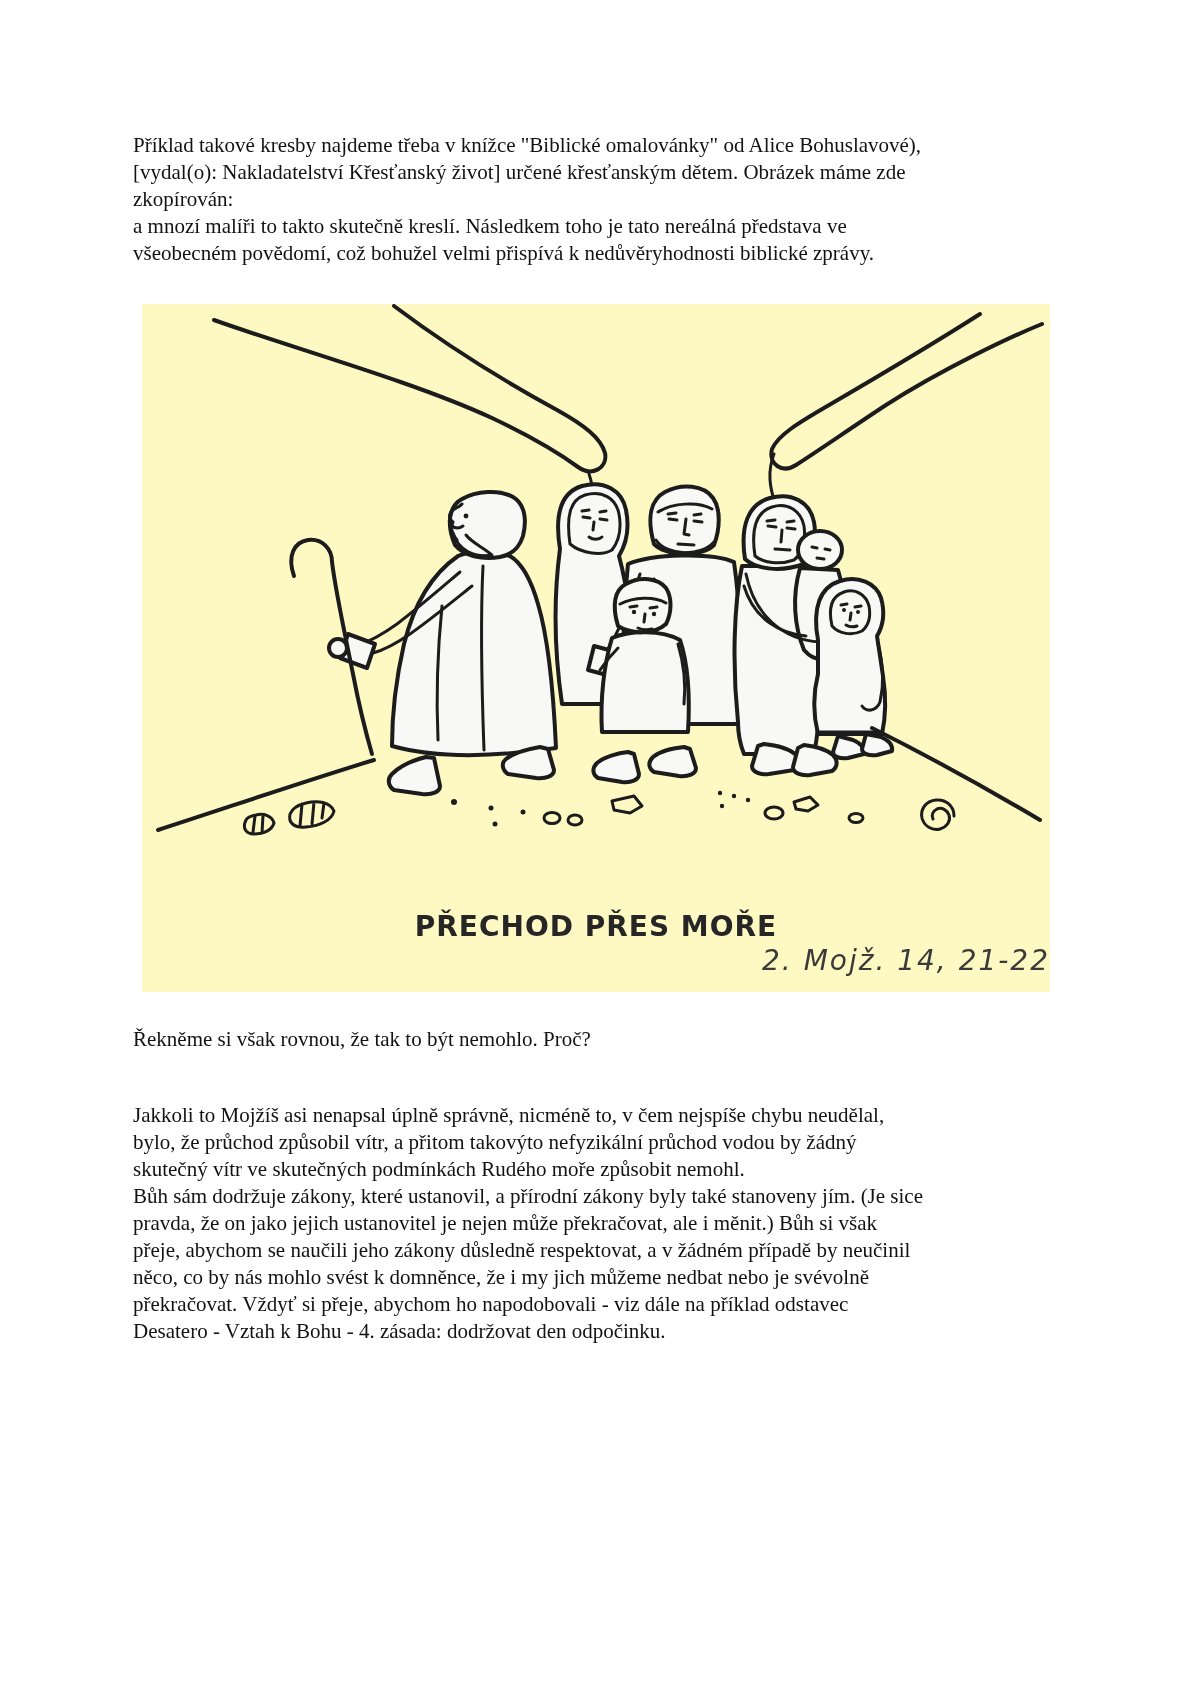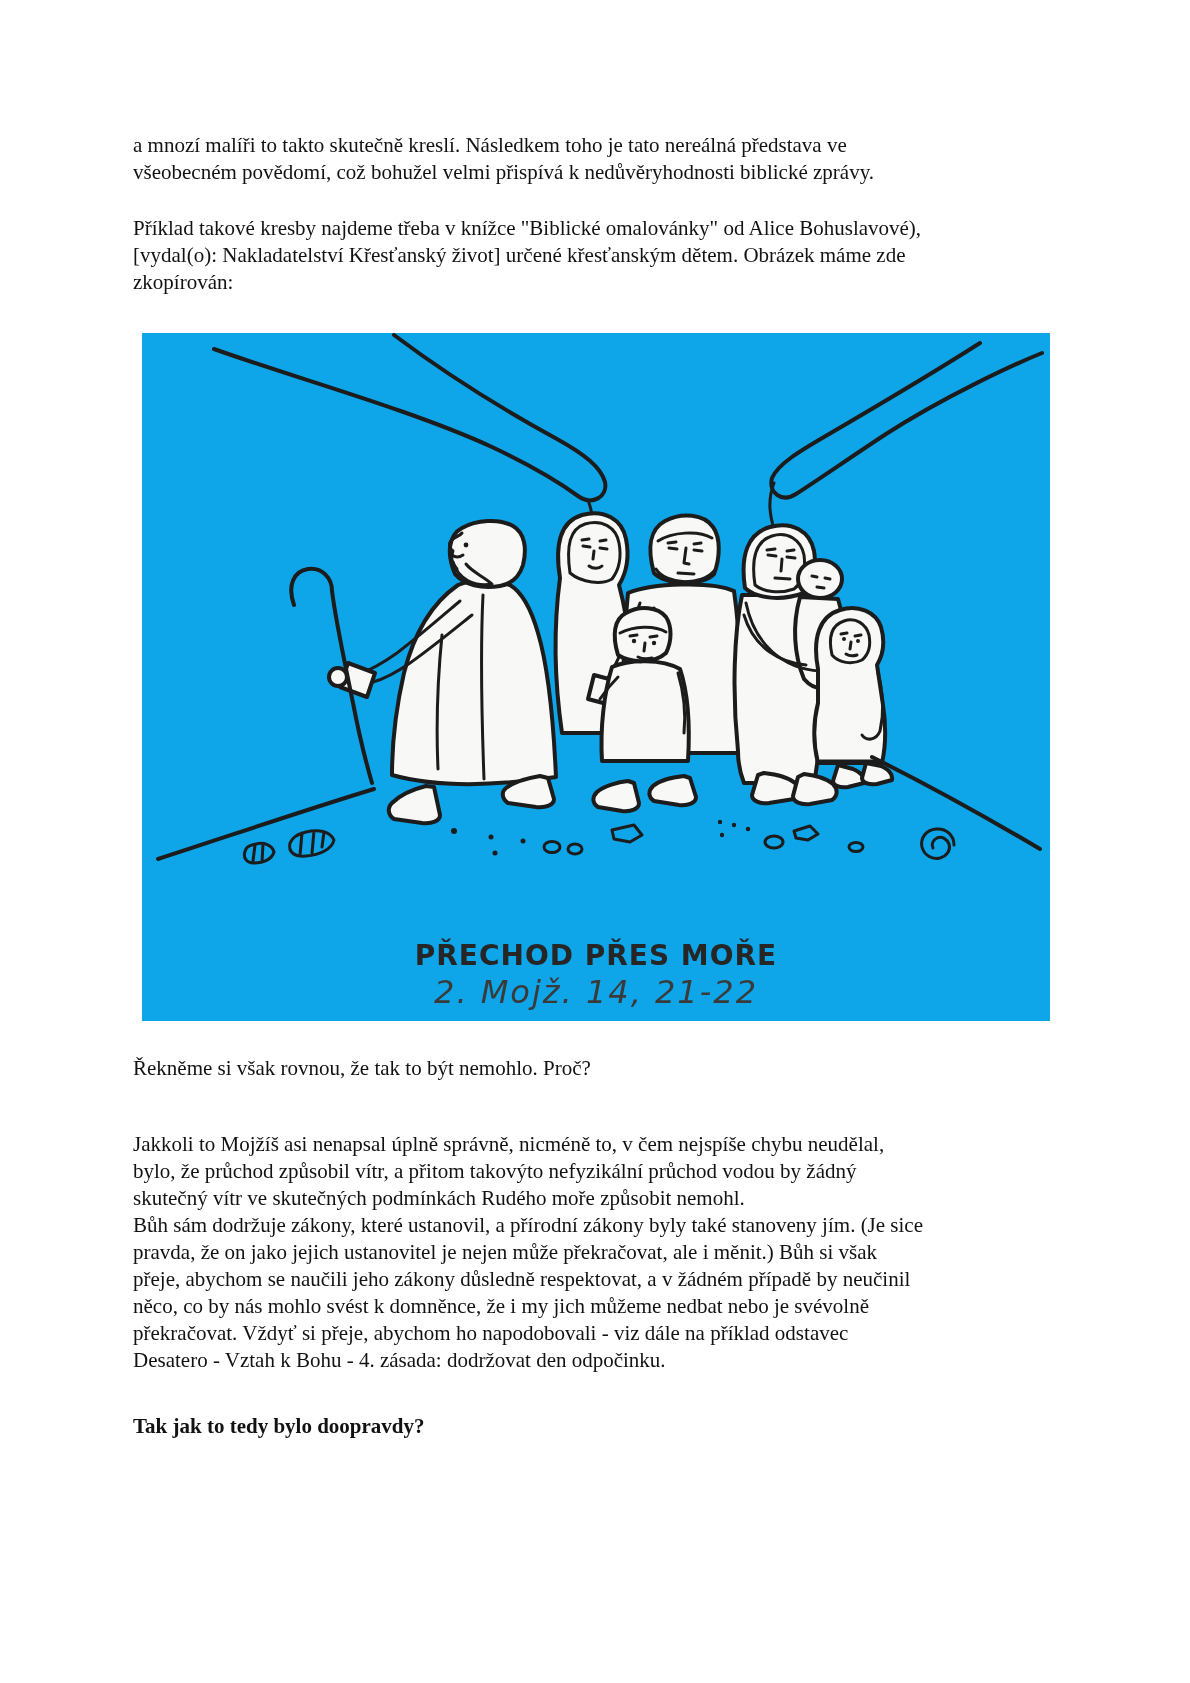--- a/index.html
+++ b/index.html
@@ -26,59 +26,59 @@
   .heading {
     font-size: 21px;
     line-height: 27px;
     font-weight: bold;
     margin: 0 0 30px 0;
   }
   .illustration {
     position: relative;
     width: 908px; height: 688px;
     margin: 37px 0 34px 9px;
-    background: #0ea5e9;
+    background: #fef9c3;
     text-decoration: underline;
   }
   .illustration svg { position: absolute; left: 0; top: 0; }
   .cap-title {
     position: absolute; left: 0; top: 606; width: 100%;
     text-align: center;
     font-family: "DejaVu Sans", sans-serif;
     font-weight: bold;
     font-size: 28px;
     letter-spacing: 1px;
     color: #262626;
   }
   .cap-sub {
     position: absolute; left: 0; top: 640px; width: 100%;
-    text-align: center;
+    text-align: right;
     font-family: "DejaVu Sans", sans-serif;
     font-style: italic;
-    font-size: 32px;
+    font-size: 28px;
     letter-spacing: 2px;
     color: #3a3a3a;
   }
   .cap-title { top: 606px; }
   .ink { stroke: #1c1c1c; stroke-width: 4; fill: none; stroke-linecap: round; stroke-linejoin: round; }
   .ink-thin { stroke: #1c1c1c; stroke-width: 3; fill: none; stroke-linecap: round; stroke-linejoin: round; }
   .blob { stroke: #1c1c1c; stroke-width: 4; fill: #f8f8f7; stroke-linejoin: round; }
   .dot { fill: #1c1c1c; stroke: none; }
 </style>
 </head>
 <body>
 
 <div class="doc">
 
-  <p class="para p1">a mnozí malíři to takto skutečně kreslí. Následkem toho je tato nereálná představa ve
-všeobecném povědomí, což bohužel velmi přispívá k nedůvěryhodnosti biblické zprávy.</p>
-
   <p class="para p2">Příklad takové kresby najdeme třeba v knížce "Biblické omalovánky" od Alice Bohuslavové),
 [vydal(o): Nakladatelství Křesťanský život] určené křesťanským dětem. Obrázek máme zde
 zkopírován:</p>
+
+  <p class="para p1">a mnozí malíři to takto skutečně kreslí. Následkem toho je tato nereálná představa ve
+všeobecném povědomí, což bohužel velmi přispívá k nedůvěryhodnosti biblické zprávy.</p>
 
   <div class="illustration">
     <svg width="908" height="688" viewBox="0 0 908 688">
 
       <g>
         <path class="ink" d="M 252,2 C 300,38 360,76 415,106 C 442,121 459,134 463,149 C 466,164 450,173 436,163 C 414,147 386,131 350,114 C 270,77 150,44 72,16"></path>
         <path class="ink-thin" d="M 447,170 C 454,190 450,205 444,220"></path>
       </g>
       <g>
         <path class="ink" d="M 838,10 C 788,42 730,76 682,104 C 658,118 636,131 630,145 C 626,160 640,170 654,161 C 676,147 706,126 744,101 C 800,65 868,33 900,20"></path>
@@ -202,16 +202,15 @@
   <p class="para p4">Jakkoli to Mojžíš asi nenapsal úplně správně, nicméně to, v čem nejspíše chybu neudělal,
 bylo, že průchod způsobil vítr, a přitom takovýto nefyzikální průchod vodou by žádný
 skutečný vítr ve skutečných podmínkách Rudého moře způsobit nemohl.
 Bůh sám dodržuje zákony, které ustanovil, a přírodní zákony byly také stanoveny jím. (Je sice
 pravda, že on jako jejich ustanovitel je nejen může překračovat, ale i měnit.) Bůh si však
 přeje, abychom se naučili jeho zákony důsledně respektovat, a v žádném případě by neučinil
 něco, co by nás mohlo svést k domněnce, že i my jich můžeme nedbat nebo je svévolně
 překračovat. Vždyť si přeje, abychom ho napodobovali - viz dále na příklad odstavec
 Desatero - Vztah k Bohu - 4. zásada: dodržovat den odpočinku.</p>
 
-  <p class="heading">Tak jak to tedy bylo doopravdy?</p>
 
 
 </div>
 
 </body></html>

